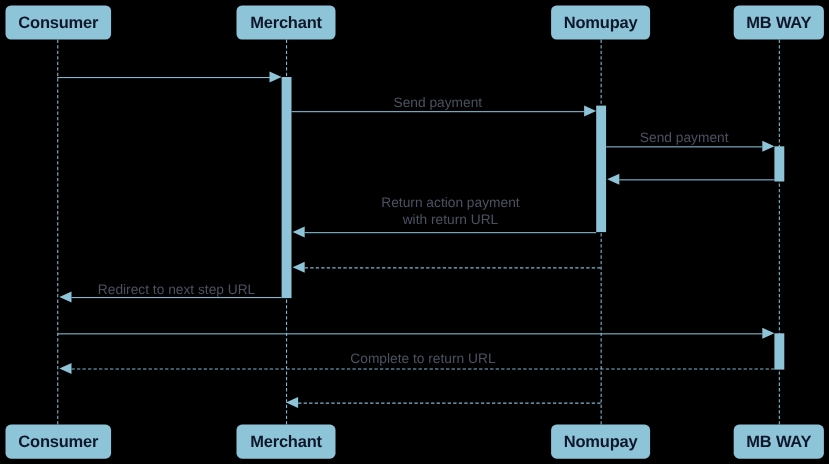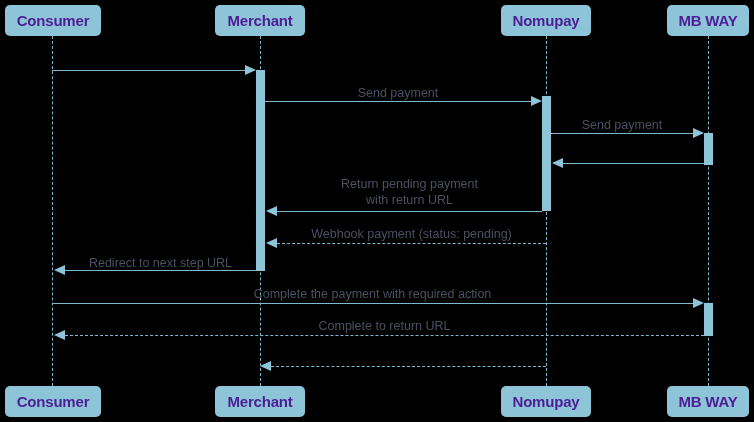--- a/index.html
+++ b/index.html
@@ -15,21 +15,21 @@
     font-family: "Liberation Sans", sans-serif;
     overflow: hidden;
   }
   .actor-box {
     position: absolute;
     background: #8ec4d8;
     border-radius: 5px;
     display: flex;
     align-items: center;
     justify-content: center;
-    color: #4c1d95;
+    color: #0f172a;
     font-size: 15px;
     font-weight: bold;
     letter-spacing: -0.2px;
     box-sizing: border-box;
   }
   .lifeline {
     position: absolute;
     width: 0;
     border-left: 1.5px dashed #7fb8cf;
   }
@@ -122,35 +122,33 @@
   <div class="arrow-head right" style="left:531px; top:96px;"></div>
 
   <div class="msg-label" style="left:551px; top:117px; width:142px;">Send payment</div>
   <div class="msg-line" style="left:551px; top:133px; width:142px;"></div>
   <div class="arrow-head right" style="left:693px; top:128px;"></div>
 
   <div class="msg-line" style="left:563px; top:163px; width:141px;"></div>
   <div class="arrow-head left" style="left:552px; top:158px;"></div>
 
   <div class="msg-label two-line" style="left:277px; top:176px; width:265px;">
-    <span>Return pending payment</span><br>
+    <span>Return action payment</span><br>
     <span>with return URL</span>
   </div>
   <div class="msg-line" style="left:277px; top:211px; width:265px;"></div>
   <div class="arrow-head left" style="left:266px; top:206px;"></div>
 
-  <div class="msg-label" style="left:277px; top:226px; width:269px;">Webhook payment (status: pending)</div>
   <div class="msg-line dashed" style="left:277px; top:243px; width:269px;"></div>
   <div class="arrow-head left" style="left:266px; top:238px;"></div>
 
   <div class="msg-label" style="left:65px; top:255px; width:191px;">Redirect to next step URL</div>
   <div class="msg-line" style="left:65px; top:270px; width:191px;"></div>
   <div class="arrow-head left" style="left:54px; top:265px;"></div>
 
-  <div class="msg-label" style="left:52px; top:286px; width:641px;">Complete the payment with required action</div>
   <div class="msg-line" style="left:52px; top:303px; width:641px;"></div>
   <div class="arrow-head right" style="left:693px; top:298px;"></div>
 
   <div class="msg-label" style="left:65px; top:318px; width:639px;">Complete to return URL</div>
   <div class="msg-line dashed" style="left:65px; top:335px; width:639px;"></div>
   <div class="arrow-head left" style="left:54px; top:330px;"></div>
 
   <div class="msg-line dashed" style="left:271px; top:366px; width:275px;"></div>
   <div class="arrow-head left" style="left:260px; top:361px;"></div>
 

